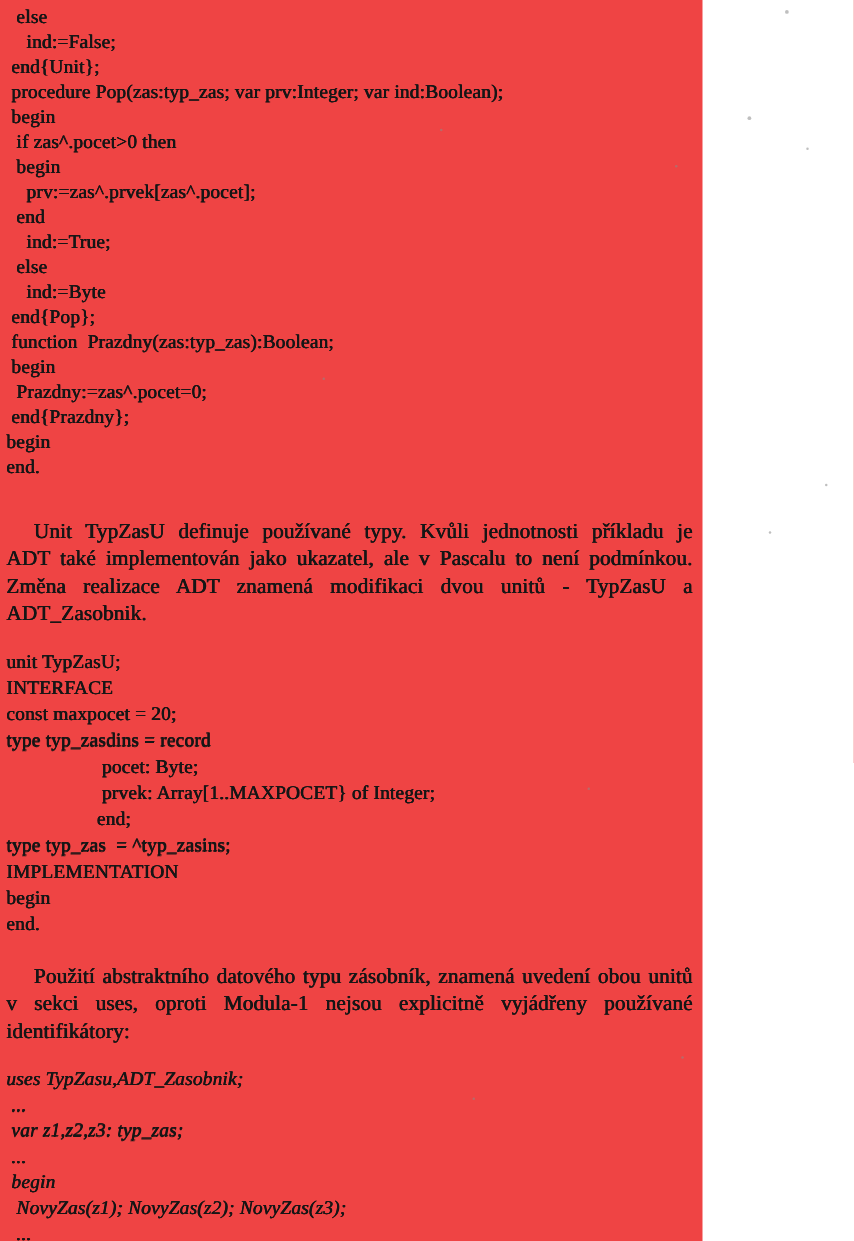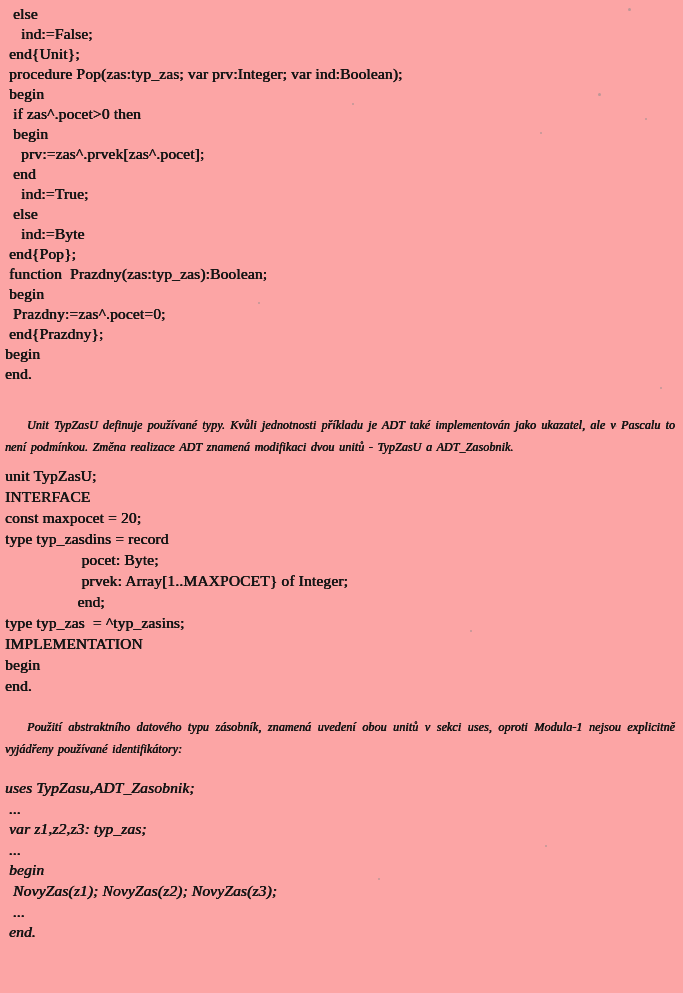--- a/index.html
+++ b/index.html
@@ -5,46 +5,45 @@
   * { margin: 0; padding: 0; box-sizing: border-box; }
   html, body { width: 683px; height: 993px; }
   body {
     background: #ffffff;
     font-family: "Liberation Serif", serif;
     color: #161616;
     overflow: hidden;
   }
   .page {
     position: relative;
-    width: 683px;
+    width: 562px;
     height: 993px;
-    background: #fca5a5;
+    background: #ef4444;
     padding: 4px 8px 0 5px;
     
     text-shadow: 0.45px 0 0 currentColor, 0 0.3px 0 currentColor;
   }
   .code-block { font-size: 15.5px; }
   .code-line {
     white-space: pre;
     line-height: 20px;
     letter-spacing: 0.15px;
   }
   .code-block.unit .code-line { line-height: 21px; }
   .code-block.uses .code-line { line-height: 20.6px; font-style: italic; }
   .body-par {
     text-align: justify;
     text-indent: 22px;
-    font-size: 12px;
+    font-size: 17px;
     line-height: 22px;
     letter-spacing: 0.1px;
     word-spacing: 1.5px;
-    font-style: italic;
   }
   .par-1 { margin-top: 30px; }
-  .unit  { margin-top: 7px; }
+  .unit  { margin-top: 17px; }
   .par-2 { margin-top: 20px; }
   .uses  { margin-top: 18px; }
   .speck {
     position: absolute;
     background: #8a8a8a;
     border-radius: 50%;
     width: 3px; height: 3px;
     opacity: 0.55;
   }
 </style>

